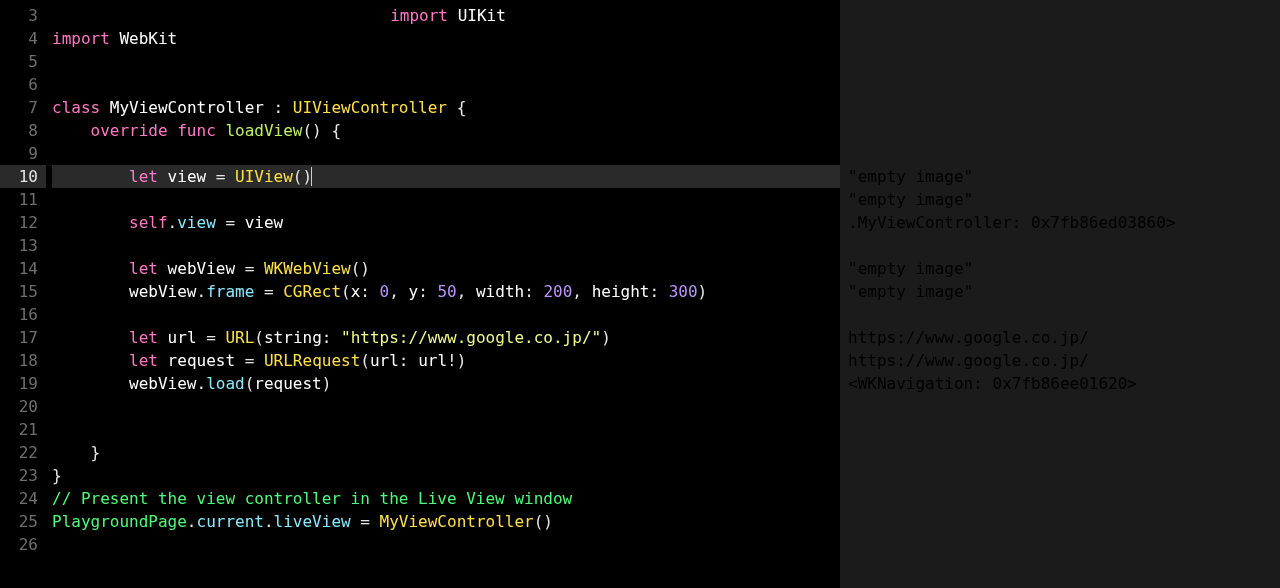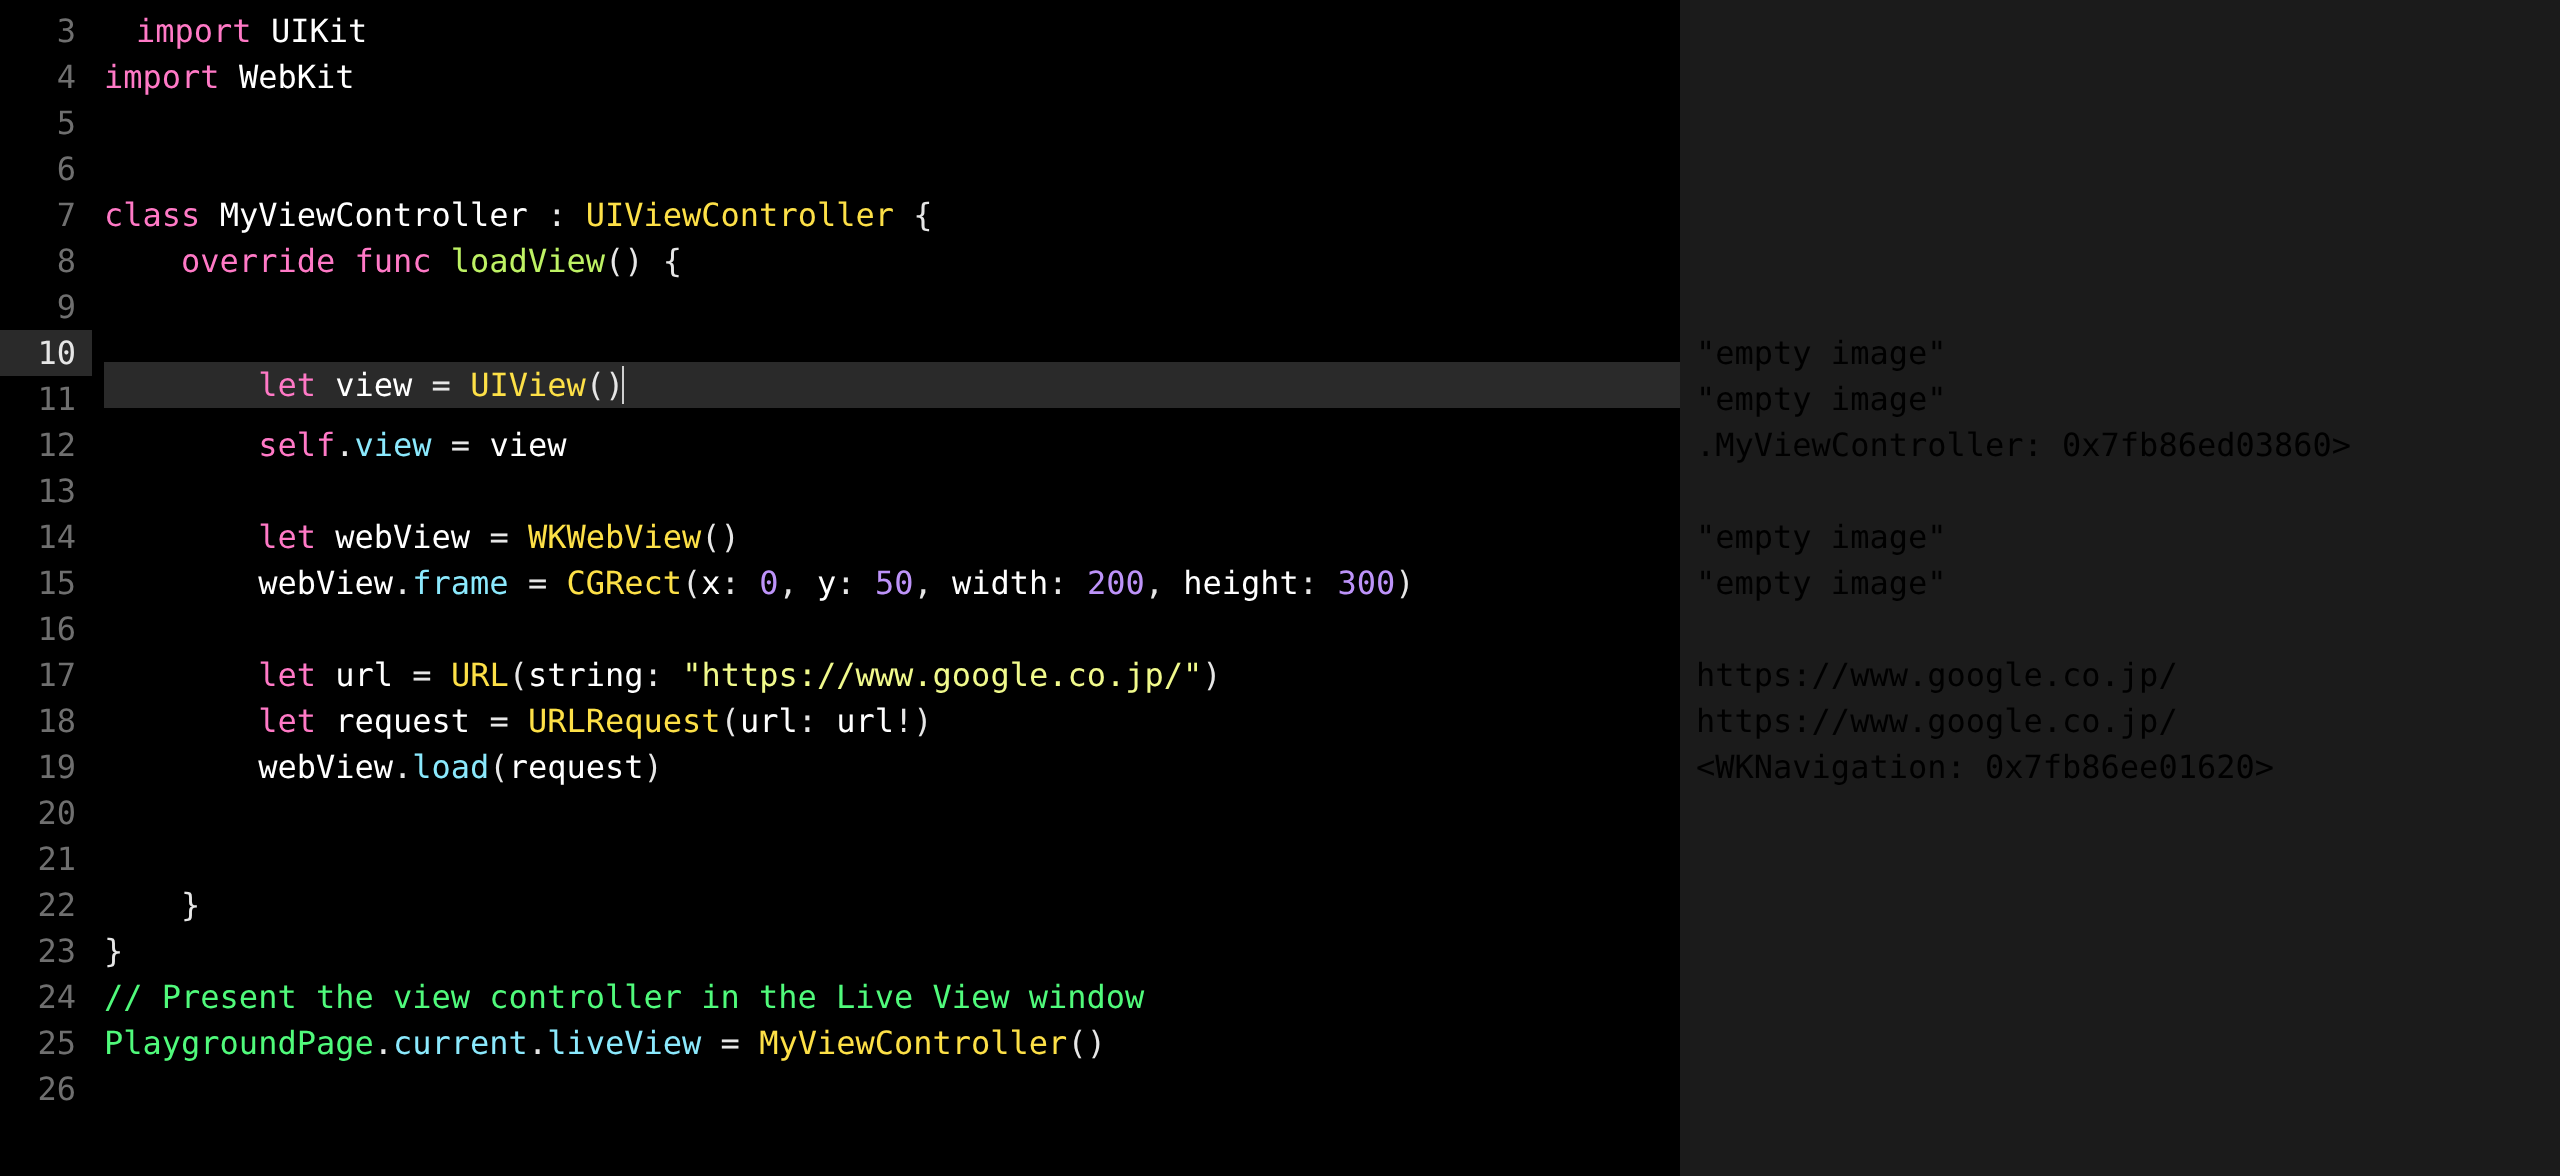--- a/index.html
+++ b/index.html
@@ -56,27 +56,27 @@
         <div class="row" style="position: absolute; top: 372px; left: 0px; width: 46px;"><span class="ln">19</span></div>
         <div class="row" style="position: absolute; top: 395px; left: 0px; width: 46px;"><span class="ln">20</span></div>
         <div class="row" style="position: absolute; top: 418px; left: 0px; width: 46px;"><span class="ln">21</span></div>
         <div class="row" style="position: absolute; top: 441px; left: 0px; width: 46px;"><span class="ln">22</span></div>
         <div class="row" style="position: absolute; top: 464px; left: 0px; width: 46px;"><span class="ln">23</span></div>
         <div class="row" style="position: absolute; top: 487px; left: 0px; width: 46px;"><span class="ln">24</span></div>
         <div class="row" style="position: absolute; top: 510px; left: 0px; width: 46px;"><span class="ln">25</span></div>
         <div class="row" style="position: absolute; top: 533px; left: 0px; width: 46px;"><span class="ln">26</span></div>
       </div>
     <div class="code" id="code">
-        <div class="row" style="position: absolute; top: 4px; left: 16px; right: 0px;"><span class="kw">import</span><span class="plain"> </span><span class="id">UIKit</span></div>
+        <div class="row" style="position: absolute; top: 4px; left: 4px; right: 0px; text-align: center;"><span class="kw">import</span><span class="plain"> </span><span class="id">UIKit</span></div>
         <div class="row" style="position: absolute; top: 27px; left: 0px; right: 0px;"><span class="kw">import</span><span class="plain"> </span><span class="id">WebKit</span></div>
         <div class="row" style="position: absolute; top: 73px; left: 0px; right: 0px;"></div>
         <div class="row" style="position: absolute; top: 96px; left: 0px; right: 0px;"><span class="kw">class</span><span class="plain"> </span><span class="id">MyViewController</span><span class="plain"> </span><span class="punct">:</span><span class="plain"> </span><span class="type">UIViewController</span><span class="plain"> </span><span class="punct">{</span></div>
         <div class="row" style="position: absolute; top: 119px; left: 0px; right: 0px;"><span class="plain">    </span><span class="kw">override</span><span class="plain"> </span><span class="kw">func</span><span class="plain"> </span><span class="fn">loadView</span><span class="punct">()</span><span class="plain"> </span><span class="punct">{</span></div>
         <div class="row" style="position: absolute; top: 142px; left: 0px; right: 0px;"></div>
-        <div class="row hl-row" style="position: absolute; top: 181px; left: 0px; right: 0px;"><span class="plain">        </span><span class="kw">let</span><span class="plain"> </span><span class="id">view</span><span class="plain"> </span><span class="punct">=</span><span class="plain"> </span><span class="type">UIView</span><span class="punct">()</span><span class="cursor"></span></div>
+        <div class="row hl-row" style="position: absolute; top: 165px; left: 0px; right: 0px;"><span class="plain">        </span><span class="kw">let</span><span class="plain"> </span><span class="id">view</span><span class="plain"> </span><span class="punct">=</span><span class="plain"> </span><span class="type">UIView</span><span class="punct">()</span><span class="cursor"></span></div>
         <div class="row" style="position: absolute; top: 211px; left: 0px; right: 0px;"><span class="plain">        </span><span class="kw">self</span><span class="punct">.</span><span class="prop">view</span><span class="plain"> </span><span class="punct">=</span><span class="plain"> </span><span class="id">view</span></div>
         <div class="row" style="position: absolute; top: 234px; left: 0px; right: 0px;"></div>
         <div class="row" style="position: absolute; top: 257px; left: 0px; right: 0px;"><span class="plain">        </span><span class="kw">let</span><span class="plain"> </span><span class="id">webView</span><span class="plain"> </span><span class="punct">=</span><span class="plain"> </span><span class="type">WKWebView</span><span class="punct">()</span></div>
         <div class="row" style="position: absolute; top: 280px; left: 0px; right: 0px;"><span class="plain">        </span><span class="id">webView</span><span class="punct">.</span><span class="prop">frame</span><span class="plain"> </span><span class="punct">=</span><span class="plain"> </span><span class="type">CGRect</span><span class="punct">(</span><span class="id">x</span><span class="punct">:</span><span class="plain"> </span><span class="num">0</span><span class="punct">,</span><span class="plain"> </span><span class="id">y</span><span class="punct">:</span><span class="plain"> </span><span class="num">50</span><span class="punct">,</span><span class="plain"> </span><span class="id">width</span><span class="punct">:</span><span class="plain"> </span><span class="num">200</span><span class="punct">,</span><span class="plain"> </span><span class="id">height</span><span class="punct">:</span><span class="plain"> </span><span class="num">300</span><span class="punct">)</span></div>
         <div class="row" style="position: absolute; top: 303px; left: 0px; right: 0px;"></div>
         <div class="row" style="position: absolute; top: 326px; left: 0px; right: 0px;"><span class="plain">        </span><span class="kw">let</span><span class="plain"> </span><span class="id">url</span><span class="plain"> </span><span class="punct">=</span><span class="plain"> </span><span class="type">URL</span><span class="punct">(</span><span class="id">string</span><span class="punct">:</span><span class="plain"> </span><span class="str">"https://www.google.co.jp/"</span><span class="punct">)</span></div>
         <div class="row" style="position: absolute; top: 349px; left: 0px; right: 0px;"><span class="plain">        </span><span class="kw">let</span><span class="plain"> </span><span class="id">request</span><span class="plain"> </span><span class="punct">=</span><span class="plain"> </span><span class="type">URLRequest</span><span class="punct">(</span><span class="id">url</span><span class="punct">:</span><span class="plain"> </span><span class="id">url</span><span class="punct">!)</span></div>
         <div class="row" style="position: absolute; top: 372px; left: 0px; right: 0px;"><span class="plain">        </span><span class="id">webView</span><span class="punct">.</span><span class="prop">load</span><span class="punct">(</span><span class="id">request</span><span class="punct">)</span></div>
         <div class="row" style="position: absolute; top: 395px; left: 0px; right: 0px;"></div>
         <div class="row" style="position: absolute; top: 418px; left: 0px; right: 0px;"></div>

